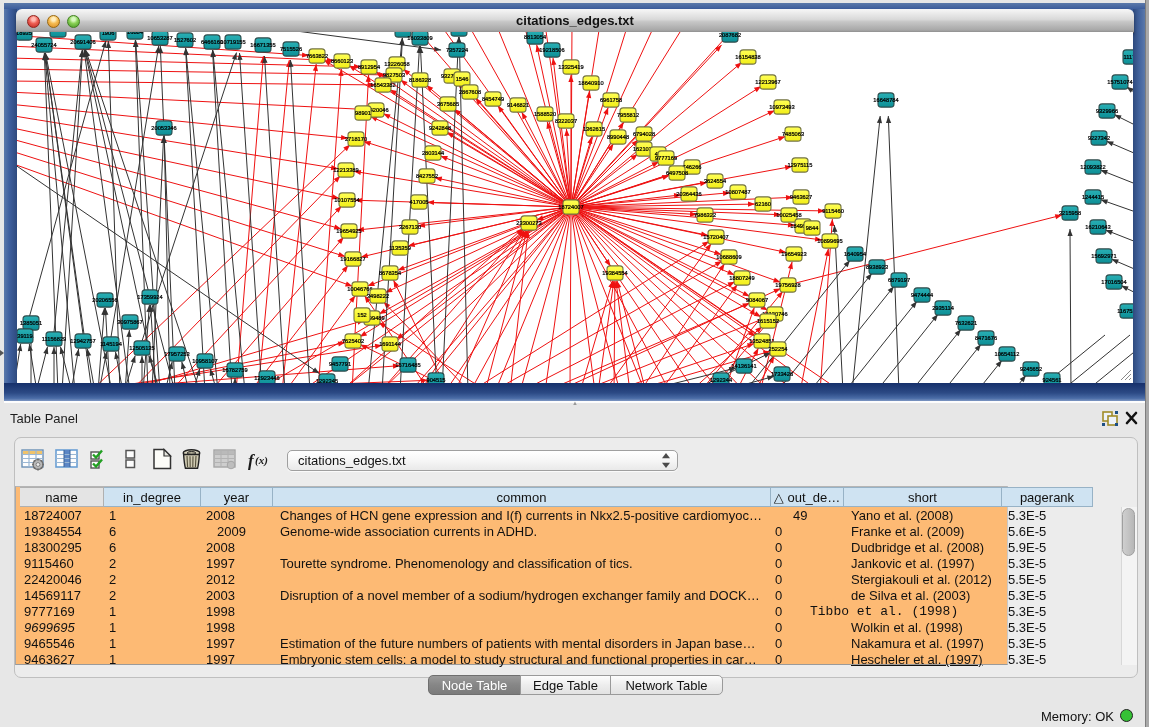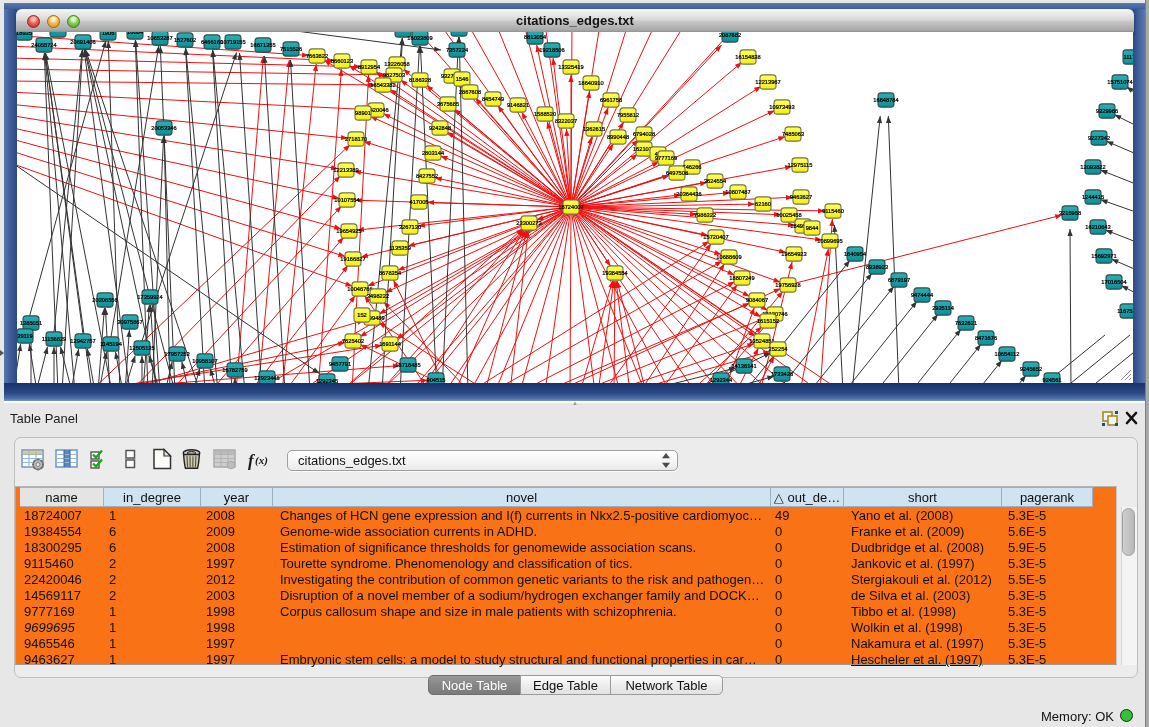--- a/index.html
+++ b/index.html
@@ -36,21 +36,21 @@
   #box{left:14px;top:437px;width:1122px;height:239px;background:#ececec;
     border:1px solid #bfbfbf;border-radius:7px;}
   
   #toolbar{left:20px;top:448px;width:260px;height:26px;}
   #combo{left:287px;top:450px;width:391px;height:21px;
     background:linear-gradient(#ffffff,#f5f5f5 55%,#e9e9e9);
     border:1px solid #9f9f9f;border-radius:5px;font-size:13px;color:#111;
     line-height:20px;padding-left:10px;box-sizing:border-box;
     box-shadow:0 1px 1px rgba(255,255,255,.8);}
   
-  #table{left:15px;top:486px;width:1102px;height:179px;background:#f97316;
+  #table{left:15px;top:486px;width:993px;height:179px;background:#fdba74;
      border-top:1px solid #b5b5b5;border-bottom:1px solid #9a9a9a;
      border-left:1px solid #a8a8a8;border-right:1px solid #c8c8c8;box-sizing:border-box;font-size:12px;}
   .hrow{position:absolute;left:0;top:0;height:20px;background:#c9e1f2;
      border-right:1px solid #89a4b8;border-top:1px solid #9db8cc;border-bottom:1px solid #89a4b8;
      text-align:center;line-height:20px;color:#111;box-sizing:border-box;font-size:13px;}
   .cell{position:absolute;height:16px;line-height:16px;color:#111;white-space:nowrap;overflow:hidden;font-size:13px;}
   
   #sbar{left:1121px;top:507px;width:15px;height:158px;background:#f4f4f4;
      border-left:1px solid #d8d8d8;}
   #sthumb{left:1122px;top:508px;width:13px;height:48px;background:linear-gradient(90deg,#cfcfcf,#b7b7b7);
@@ -942,82 +942,80 @@
 </svg>
 <div class="abs" id="combo">citations_edges.txt</div>
 <svg class="abs" style="left:660px;top:452px" width="12" height="17" viewBox="0 0 12 17">
 <path d="M6 1 L10 6.2 L2 6.2 Z" fill="#4a4a4a"></path>
 <path d="M6 16 L10 10.8 L2 10.8 Z" fill="#4a4a4a"></path>
   </svg>
 <div class="abs" id="table">
     <div class="hrow" style="left:4px;width:84px;background:#e4e4e4;border-color:#b0b0b0">name</div>
 <div class="hrow" style="left:88px;width:97px;background:#cfe3f2;border-color:#97b2c6">in_degree</div>
 <div class="hrow" style="left:185px;width:72px;background:#cfe3f2;border-color:#97b2c6">year</div>
-<div class="hrow" style="left:257px;width:498px;background:#cfe3f2;border-color:#97b2c6">novel</div>
+<div class="hrow" style="left:257px;width:498px;background:#cfe3f2;border-color:#97b2c6">common</div>
 <div class="hrow" style="left:755px;width:73px;background:#cfe3f2;border-color:#97b2c6">△ out_de…</div>
 <div class="hrow" style="left:828px;width:158px;background:#cfe3f2;border-color:#97b2c6">short</div>
 <div class="hrow" style="left:986px;width:91px;background:#cfe3f2;border-color:#97b2c6">pagerank</div>
 <div class="cell" style="left:8px;top:21px;">18724007</div>
 <div class="cell" style="left:93px;top:21px;">1</div>
 <div class="cell" style="left:190px;top:21px;">2008</div>
 <div class="cell" style="left:264px;top:21px;">Changes of HCN gene expression and I(f) currents in Nkx2.5-positive cardiomyoc…</div>
-<div class="cell" style="left:759px;top:21px;">49</div>
+<div class="cell" style="left:777px;top:21px;">49</div>
 <div class="cell" style="left:835px;top:21px;">Yano et al. (2008)</div>
 <div class="cell" style="left:992px;top:21px;">5.3E-5</div>
 <div class="cell" style="left:8px;top:37px;">19384554</div>
 <div class="cell" style="left:93px;top:37px;">6</div>
-<div class="cell" style="left:190px;top:37px;">2009</div>
+<div class="cell" style="left:201px;top:37px;">2009</div>
 <div class="cell" style="left:264px;top:37px;">Genome-wide association currents in ADHD.</div>
 <div class="cell" style="left:759px;top:37px;">0</div>
 <div class="cell" style="left:835px;top:37px;">Franke et al. (2009)</div>
 <div class="cell" style="left:992px;top:37px;">5.6E-5</div>
 <div class="cell" style="left:8px;top:53px;">18300295</div>
 <div class="cell" style="left:93px;top:53px;">6</div>
 <div class="cell" style="left:190px;top:53px;">2008</div>
-<div class="cell" style="left:264px;top:53px;">Estimation of significance thresholds for genomewide association scans.</div>
 <div class="cell" style="left:759px;top:53px;">0</div>
 <div class="cell" style="left:835px;top:53px;">Dudbridge et al. (2008)</div>
 <div class="cell" style="left:992px;top:53px;">5.9E-5</div>
 <div class="cell" style="left:8px;top:69px;">9115460</div>
 <div class="cell" style="left:93px;top:69px;">2</div>
 <div class="cell" style="left:190px;top:69px;">1997</div>
 <div class="cell" style="left:264px;top:69px;">Tourette syndrome. Phenomenology and classification of tics.</div>
 <div class="cell" style="left:759px;top:69px;">0</div>
 <div class="cell" style="left:835px;top:69px;">Jankovic et al. (1997)</div>
 <div class="cell" style="left:992px;top:69px;">5.3E-5</div>
 <div class="cell" style="left:8px;top:85px;">22420046</div>
 <div class="cell" style="left:93px;top:85px;">2</div>
 <div class="cell" style="left:190px;top:85px;">2012</div>
-<div class="cell" style="left:264px;top:85px;">Investigating the contribution of common genetic variants to the risk and pathogen…</div>
 <div class="cell" style="left:759px;top:85px;">0</div>
 <div class="cell" style="left:835px;top:85px;">Stergiakouli et al. (2012)</div>
 <div class="cell" style="left:992px;top:85px;">5.5E-5</div>
 <div class="cell" style="left:8px;top:101px;">14569117</div>
 <div class="cell" style="left:93px;top:101px;">2</div>
 <div class="cell" style="left:190px;top:101px;">2003</div>
 <div class="cell" style="left:264px;top:101px;">Disruption of a novel member of a sodium/hydrogen exchanger family and DOCK…</div>
 <div class="cell" style="left:759px;top:101px;">0</div>
 <div class="cell" style="left:835px;top:101px;">de Silva et al. (2003)</div>
 <div class="cell" style="left:992px;top:101px;">5.3E-5</div>
 <div class="cell" style="left:8px;top:117px;">9777169</div>
 <div class="cell" style="left:93px;top:117px;">1</div>
 <div class="cell" style="left:190px;top:117px;">1998</div>
-<div class="cell" style="left:264px;top:117px;">Corpus callosum shape and size in male patients with schizophrenia.</div>
 <div class="cell" style="left:759px;top:117px;">0</div>
-<div class="cell" style="left:835px;top:117px;">Tibbo et al. (1998)</div>
+<div class="cell" style="left:794px;top:117px;font-family:Liberation Mono, monospace;">Tibbo et al. (1998)</div>
 <div class="cell" style="left:992px;top:117px;">5.3E-5</div>
 <div class="cell" style="left:8px;top:133px;font-style:italic;">9699695</div>
 <div class="cell" style="left:93px;top:133px;">1</div>
 <div class="cell" style="left:190px;top:133px;">1998</div>
 <div class="cell" style="left:759px;top:133px;">0</div>
 <div class="cell" style="left:835px;top:133px;">Wolkin et al. (1998)</div>
 <div class="cell" style="left:992px;top:133px;">5.3E-5</div>
 <div class="cell" style="left:8px;top:149px;">9465546</div>
 <div class="cell" style="left:93px;top:149px;">1</div>
 <div class="cell" style="left:190px;top:149px;">1997</div>
+<div class="cell" style="left:264px;top:149px;">Estimation of the future numbers of patients with mental disorders in Japan base…</div>
 <div class="cell" style="left:759px;top:149px;">0</div>
 <div class="cell" style="left:835px;top:149px;">Nakamura et al. (1997)</div>
 <div class="cell" style="left:992px;top:149px;">5.3E-5</div>
 <div class="cell" style="left:8px;top:165px;">9463627</div>
 <div class="cell" style="left:93px;top:165px;">1</div>
 <div class="cell" style="left:190px;top:165px;">1997</div>
 <div class="cell" style="left:264px;top:165px;">Embryonic stem cells: a model to study structural and functional properties in car…</div>
 <div class="cell" style="left:759px;top:165px;">0</div>
 <div class="cell" style="left:835px;top:165px;text-decoration:underline;">Hescheler et al. (1997)</div>
 <div class="cell" style="left:992px;top:165px;">5.3E-5</div>

